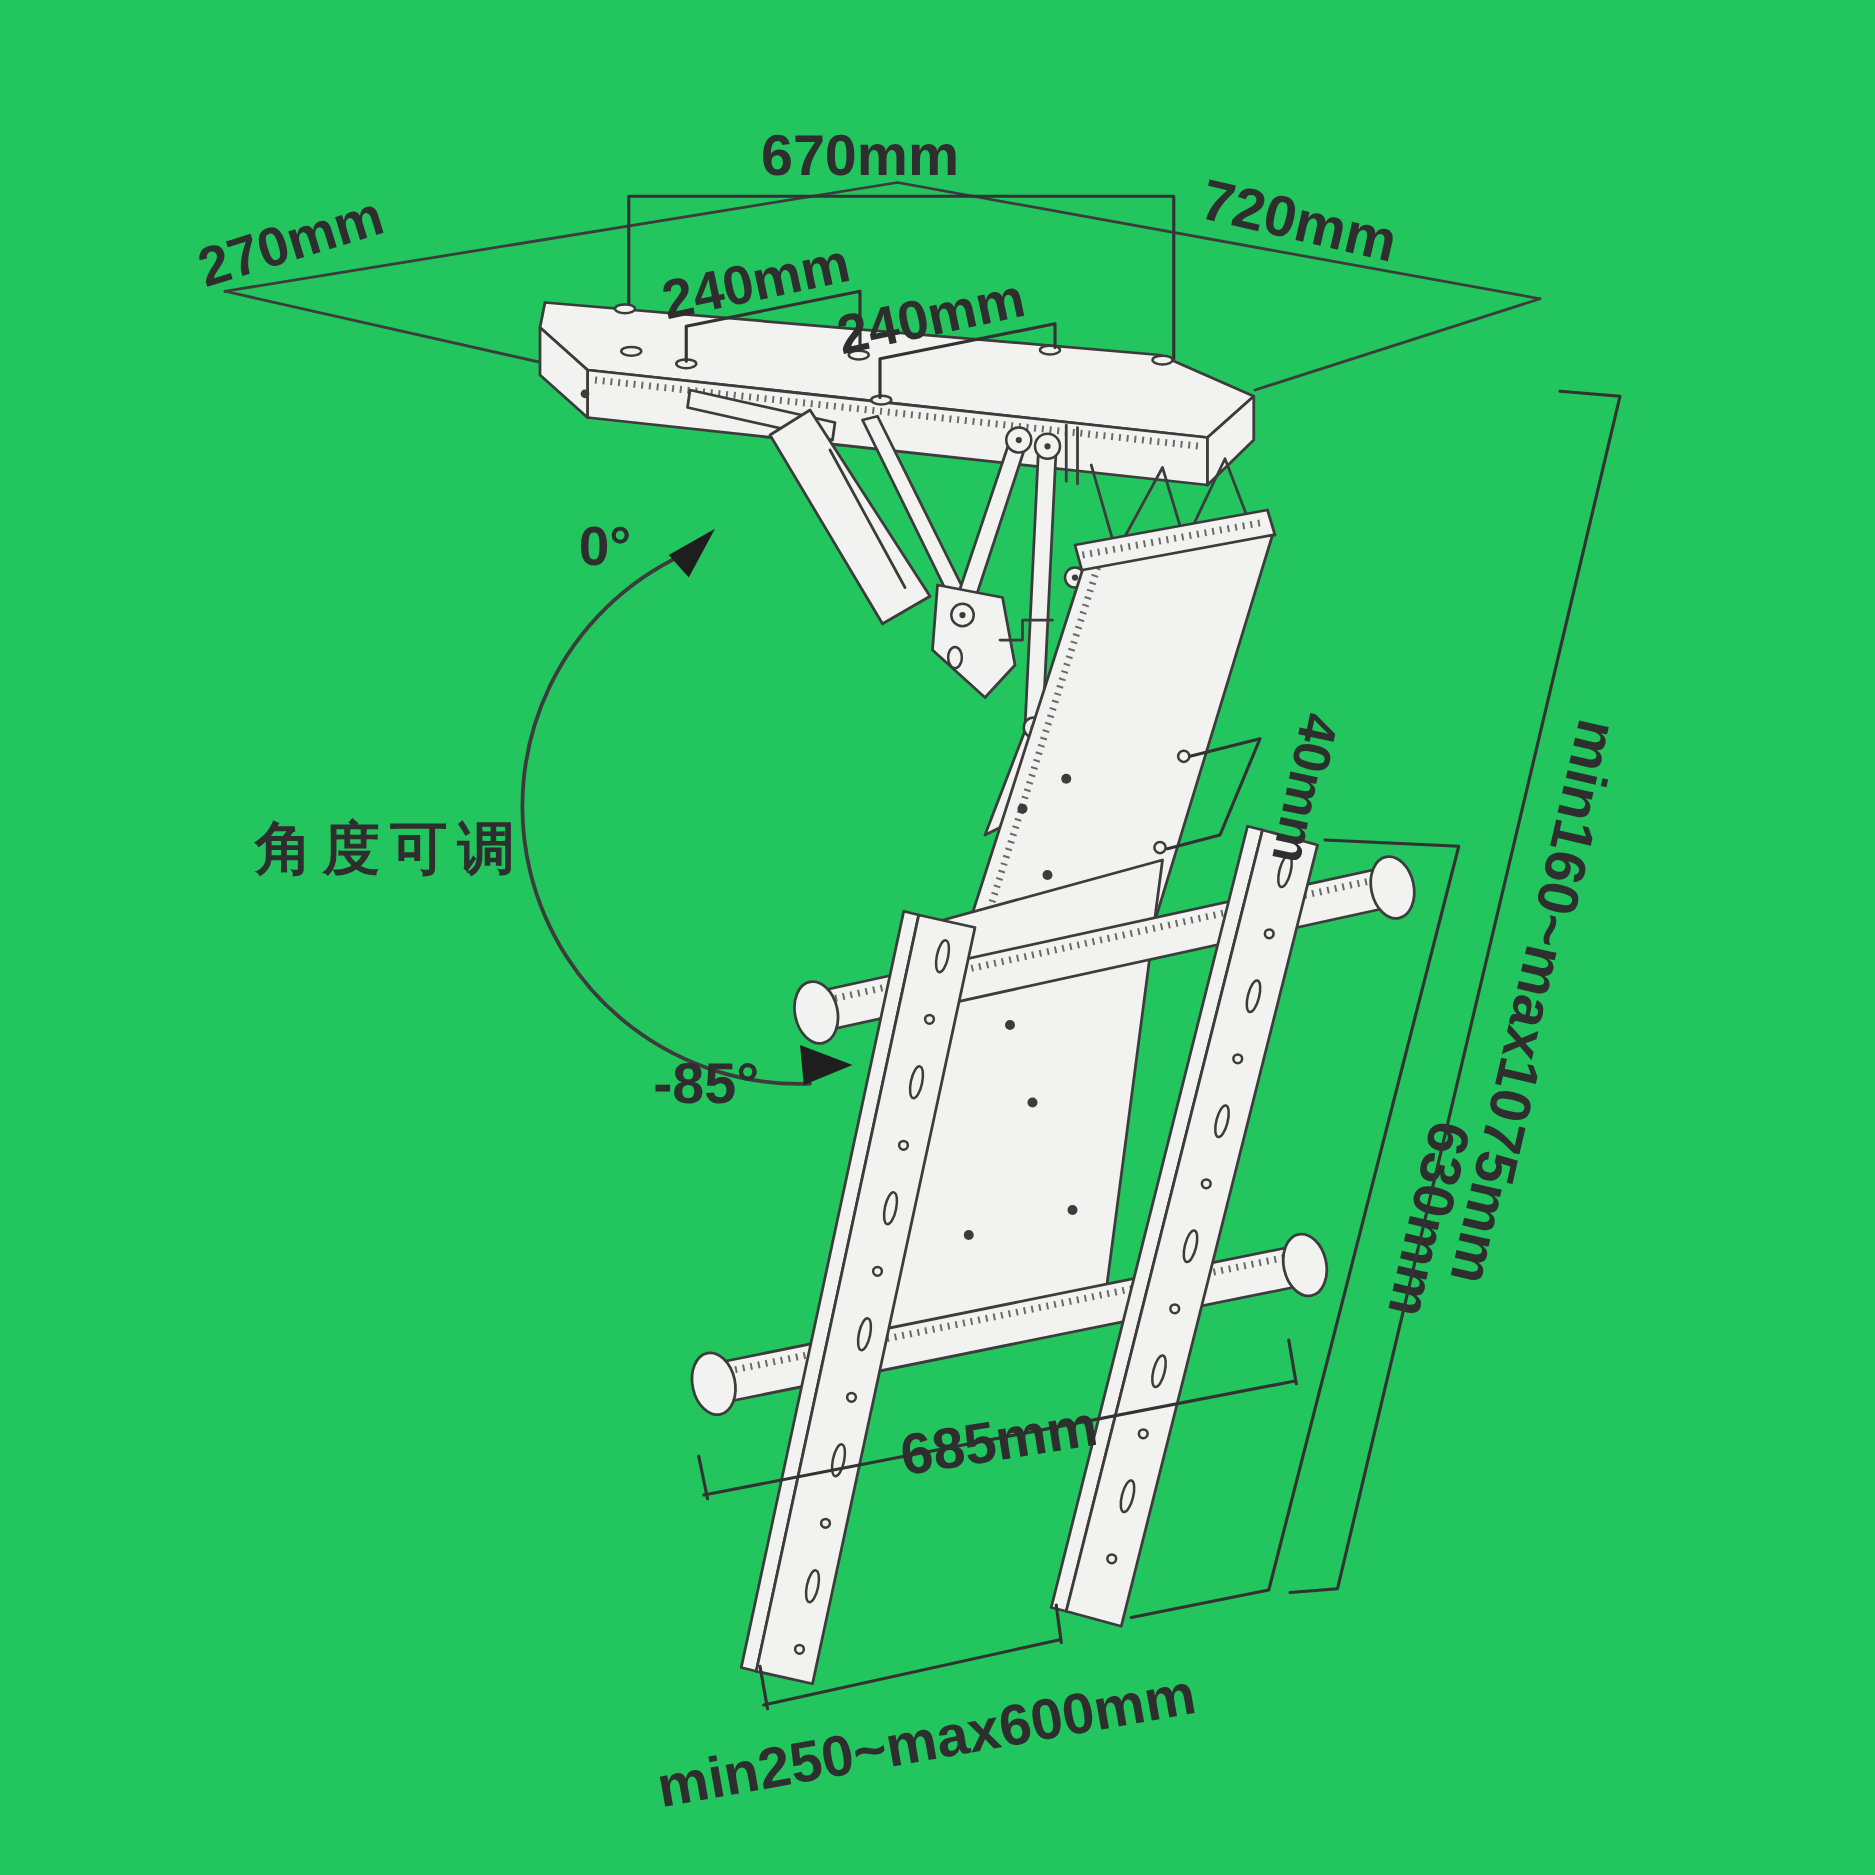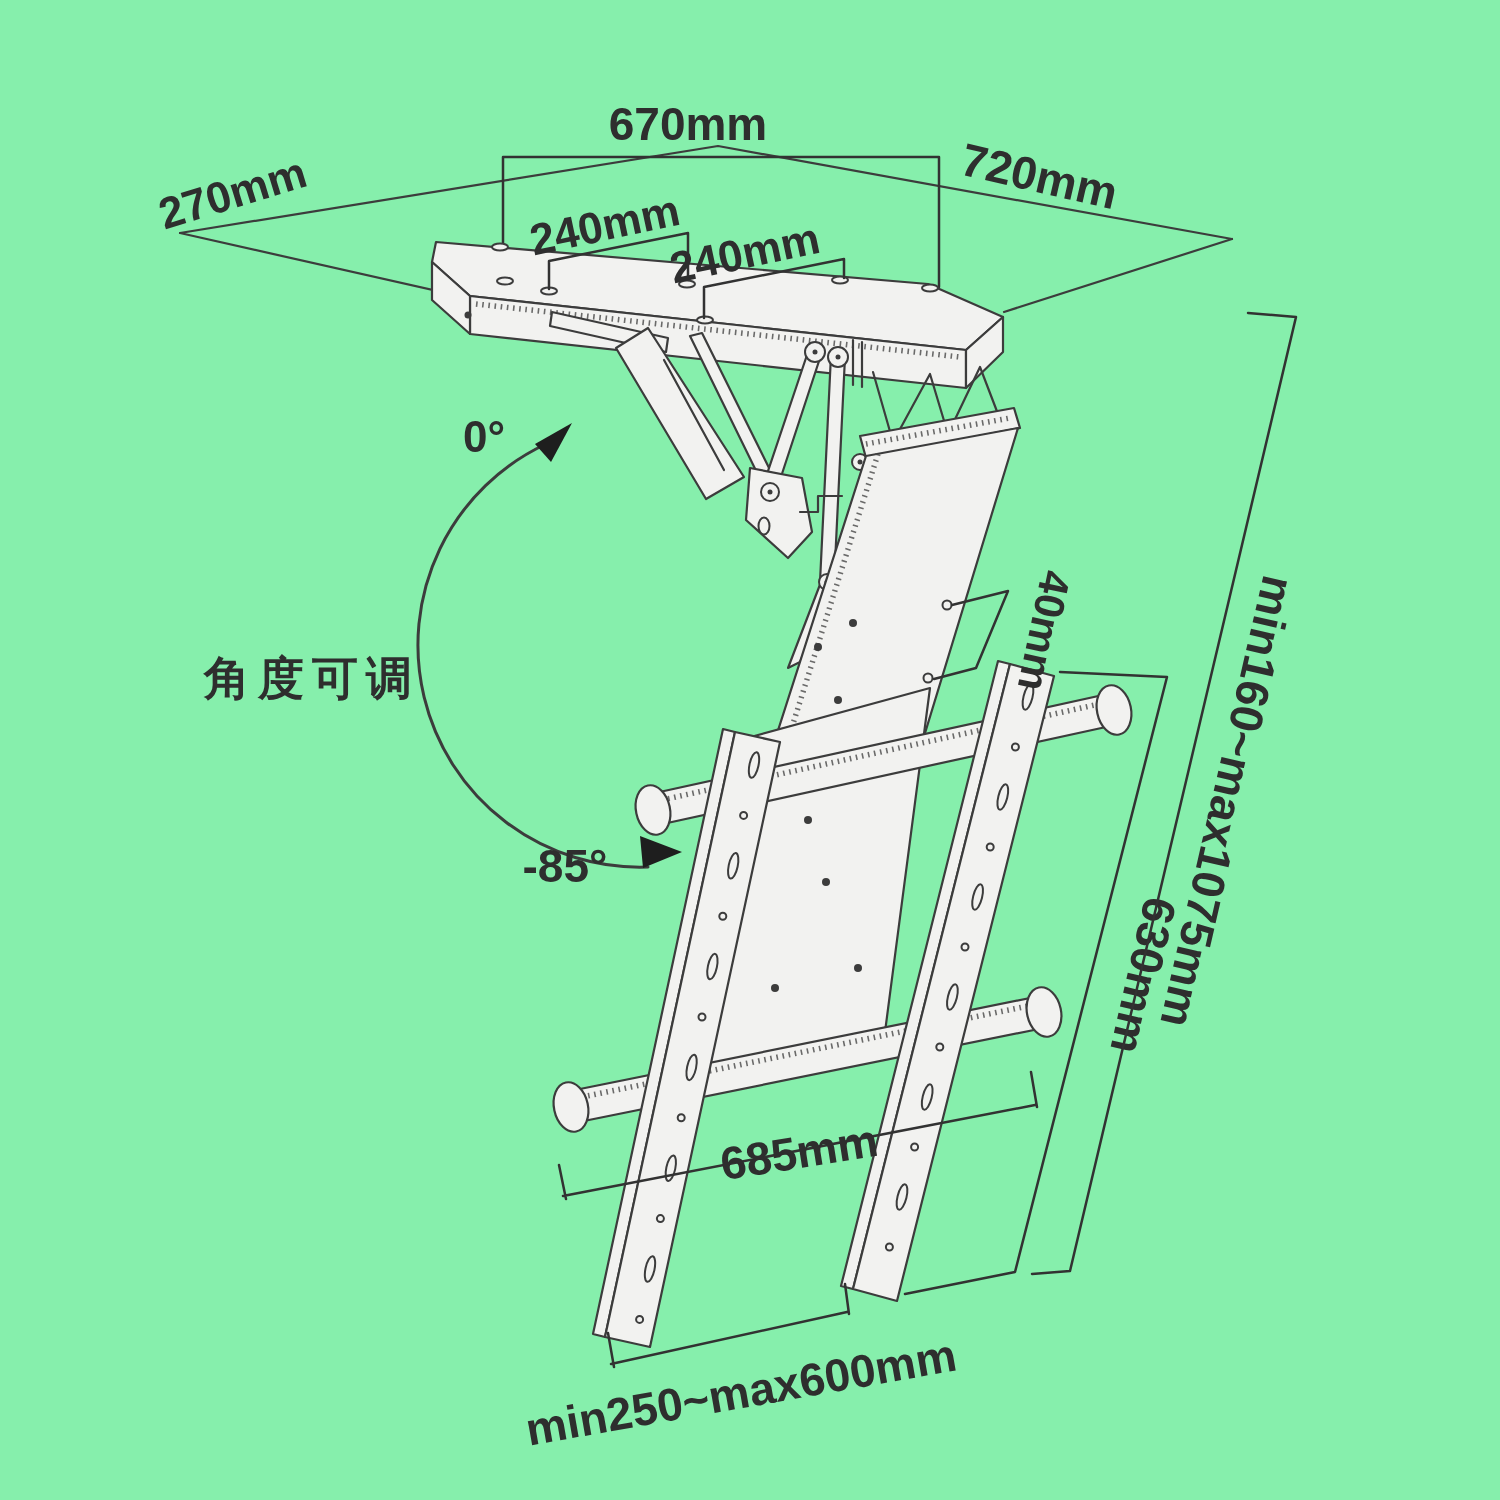--- a/index.html
+++ b/index.html
@@ -1,17 +1,17 @@
 <!DOCTYPE html>
 <html><head>
 <meta charset="utf-8">
 <style>
   html,body{margin:0;padding:0;background:#e8e8e8;}
   .canvas{
-    position:relative;width:1500px;height:1500px;background:#86efac;
+    position:relative;width:1500px;height:1500px;background:#22c55e;
     font-family:"Liberation Sans",sans-serif;overflow:hidden;
   }
   svg{position:absolute;left:0;top:0;}
   .struct{stroke:#3c3c3c;stroke-width:2.2;fill:none;stroke-linejoin:round;stroke-linecap:round;}
   .solid{stroke:#3c3c3c;stroke-width:2.2;fill:#f2f2f0;stroke-linejoin:round;}
   .dim{stroke:#323232;stroke-width:2.5;fill:none;stroke-linejoin:round;stroke-linecap:round;}
   .hatch{stroke:#474747;stroke-width:5.5;fill:none;stroke-dasharray:1.6 4.6;opacity:.8;}
   .hole{stroke:#3c3c3c;stroke-width:2;fill:#f2f2f0;}
   .dot{fill:#3c3c3c;stroke:none;}
   .arrow{fill:#1e1e1e;stroke:none;}

